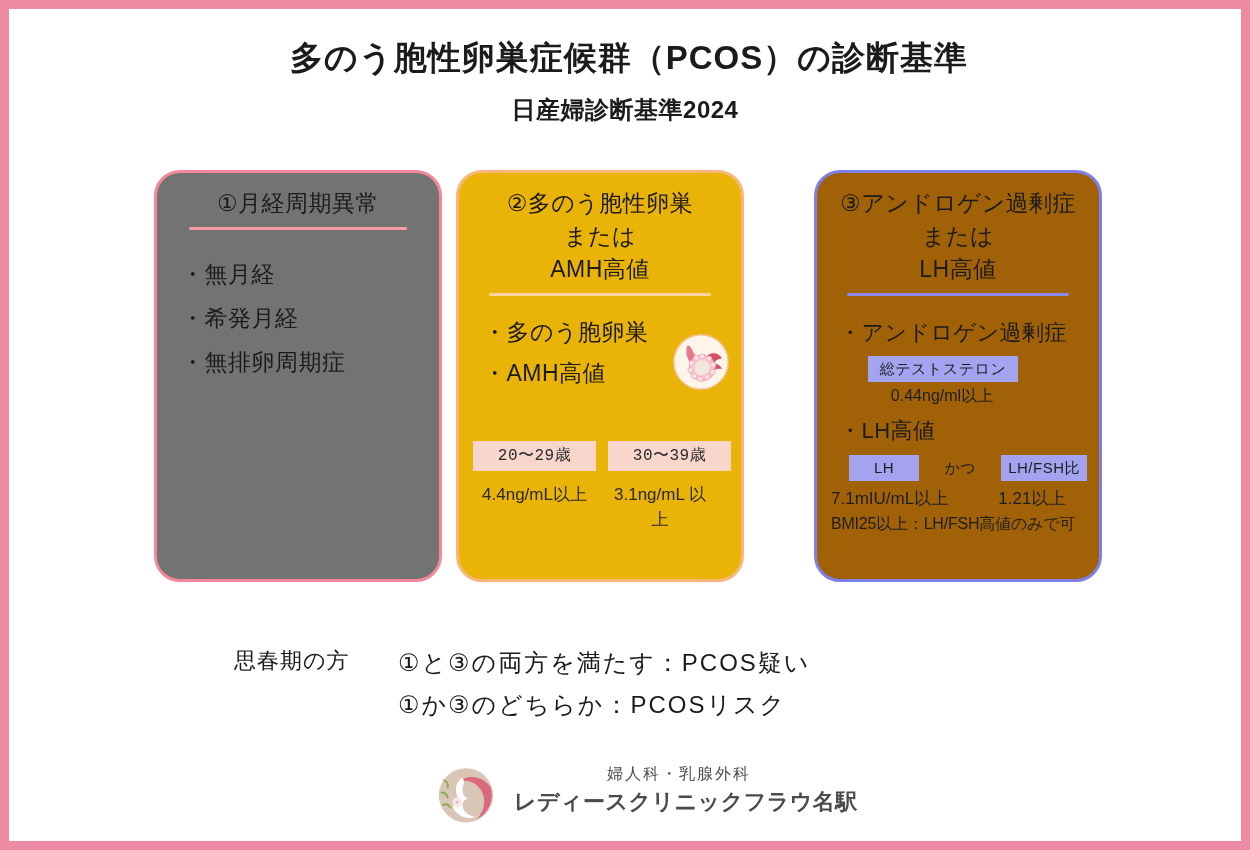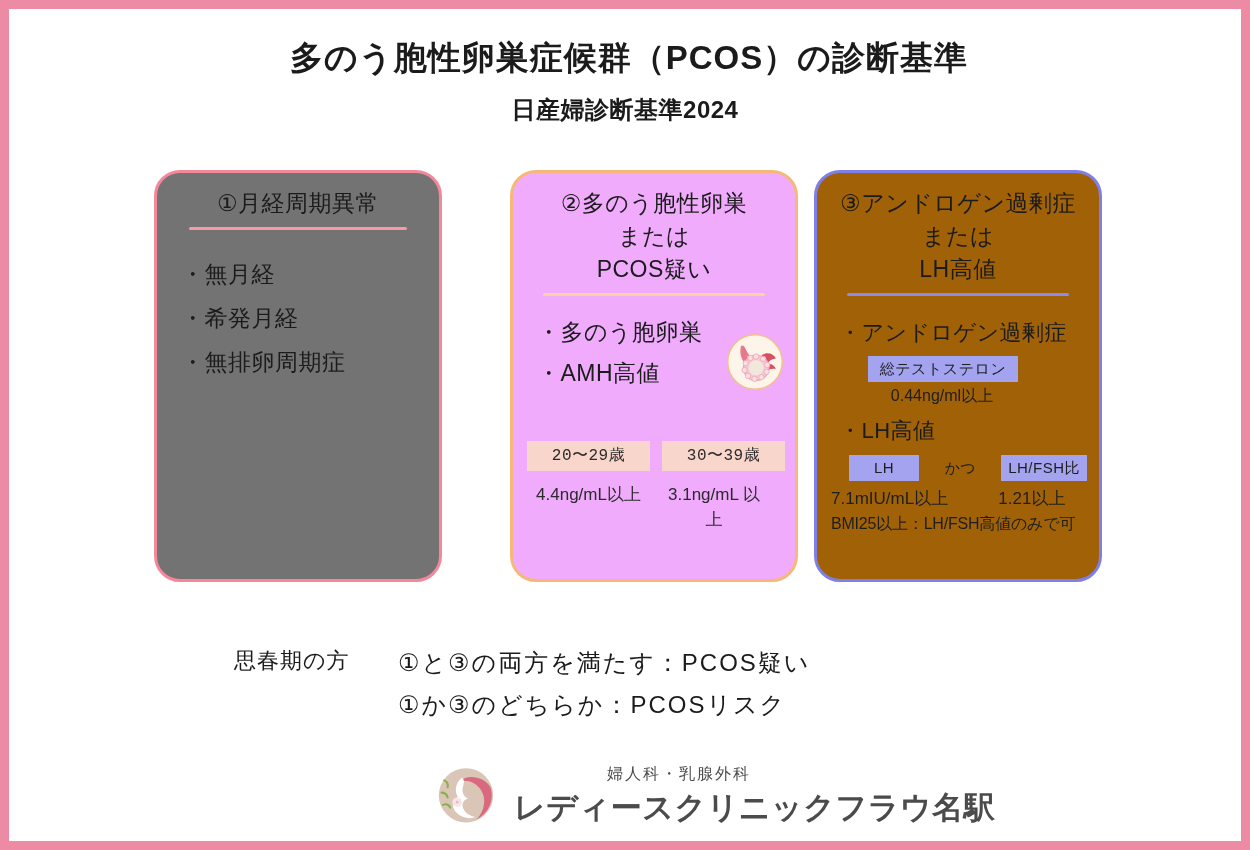--- a/index.html
+++ b/index.html
@@ -70,21 +70,21 @@
     top: 158px;
     width: 288px;
     height: 412px;
     border-radius: 26px;
     border-style: solid;
     border-width: 3px;
     box-sizing: border-box;
     padding: 14px 12px 10px 12px;
   }
   .card-1 { left: 142px;  background: #737373; border-color: #f4889b; }
-  .card-2 { left: 498px;  background: #f0abfc; border-color: #f6b878; }
+  .card-2 { left: 444px;  background: #eab308; border-color: #f6b878; }
   .card-3 { left: 802px;  background: #a16207; border-color: #7f7fe8; }
 
   .card-title {
     text-align: center;
     font-size: 23px;
     line-height: 33px;
     letter-spacing: 0.5px;
     color: #1b1b1b;
   }
   .card-rule {
@@ -235,21 +235,21 @@
   .logo-text { position: absolute; left: 92px; top: 0; width: 330px; }
   .logo-sub {
     font-size: 16px;
     letter-spacing: 2px;
     color: #4b4b4b;
     text-align: center;
     padding-top: 10px;
     white-space: nowrap;
   }
   .logo-name {
-    font-size: 31px;
+    font-size: 22px;
     font-weight: bold;
     letter-spacing: 0.5px;
     color: #4b4b4b;
     text-align: center;
     margin-top: 2px;
     white-space: nowrap;
   }
 </style>
 </head>
 <body>
@@ -270,21 +270,21 @@
       <div class="bullet-list">
         <div class="bullet">・無月経</div>
         <div class="bullet">・希発月経</div>
         <div class="bullet">・無排卵周期症</div>
       </div>
     </div>
 
     <div class="card card-2">
       <div class="card-title">②多のう胞性卵巣</div>
       <div class="card-title">または</div>
-      <div class="card-title">PCOS疑い</div>
+      <div class="card-title">AMH高値</div>
       <div class="card-rule rule-2"></div>
       <div class="bullet-list">
         <div class="bullet">・多のう胞卵巣</div>
         <div class="bullet">・AMH高値</div>
       </div>
 
       <svg class="ovary-icon" viewBox="0 0 100 100">
         <circle cx="50" cy="50" r="47" fill="#fdf4ea" stroke="#f3c08a" stroke-width="2.5"></circle>
         <path d="M26 22 C22 36 28 50 36 56 C40 48 38 32 30 22 Z" fill="#e8798d"></path>
         <path d="M30 24 C36 36 44 48 54 54" stroke="#e8798d" stroke-width="2.5" fill="none"></path>

